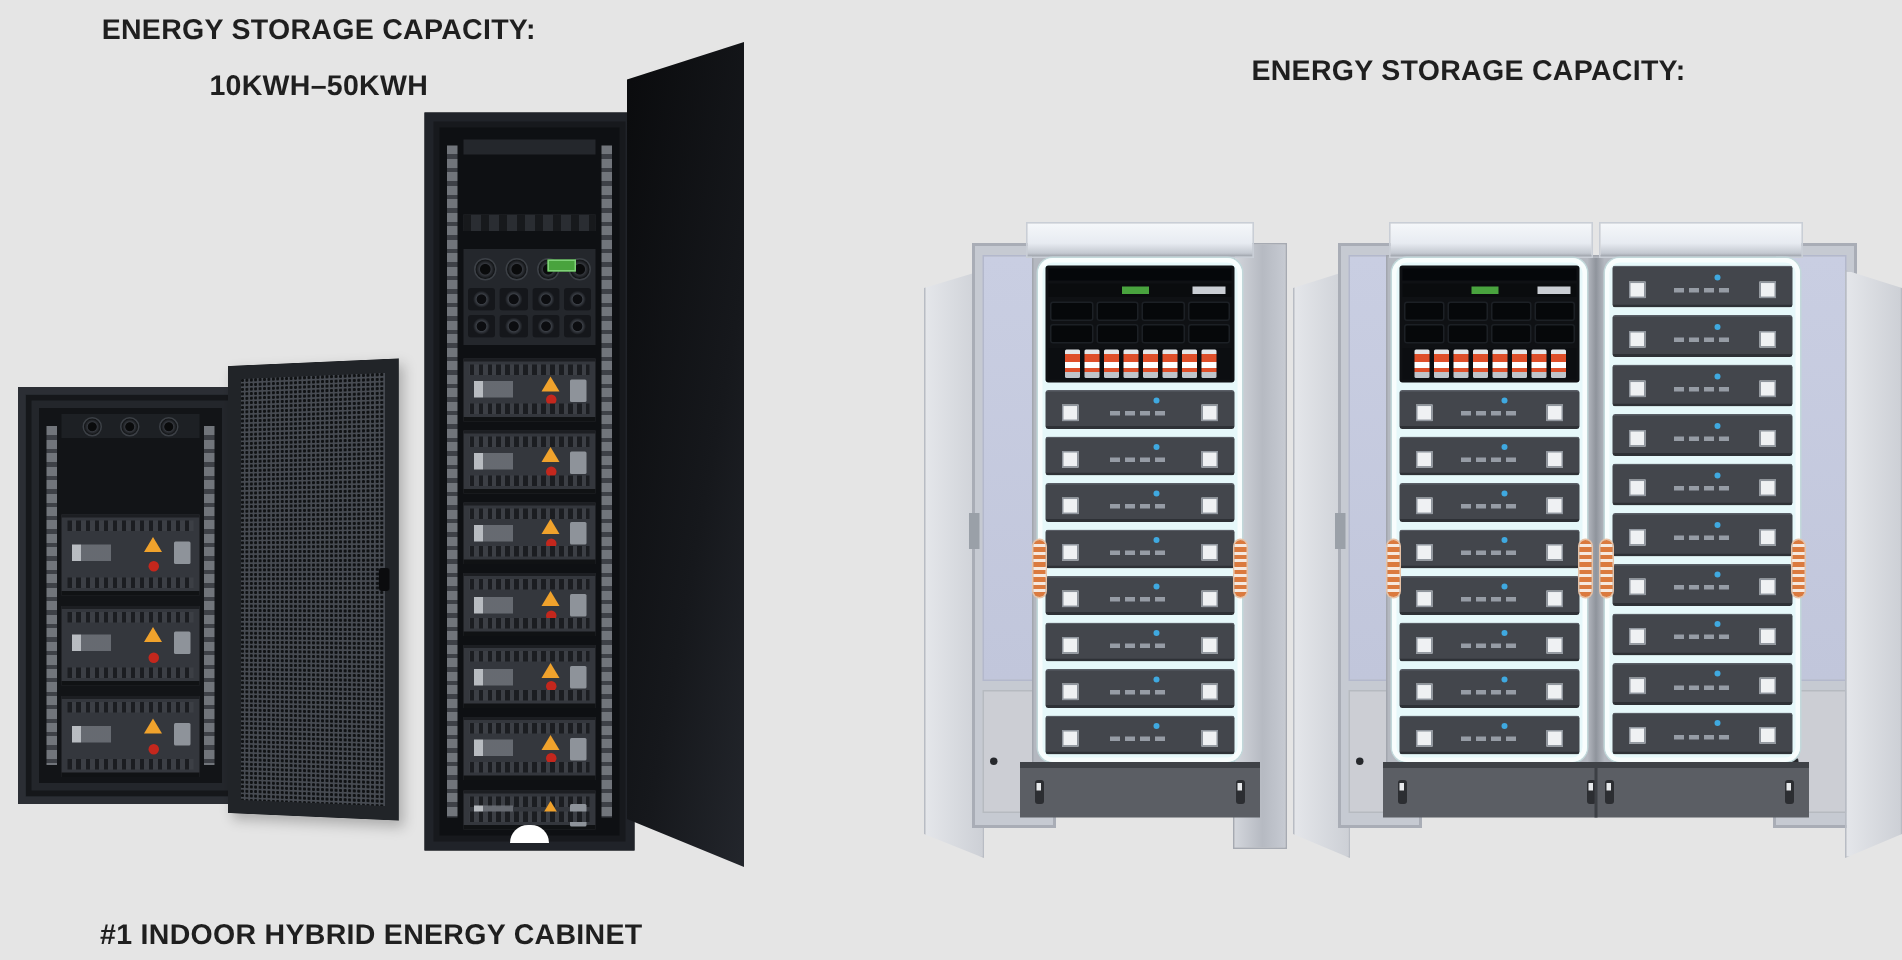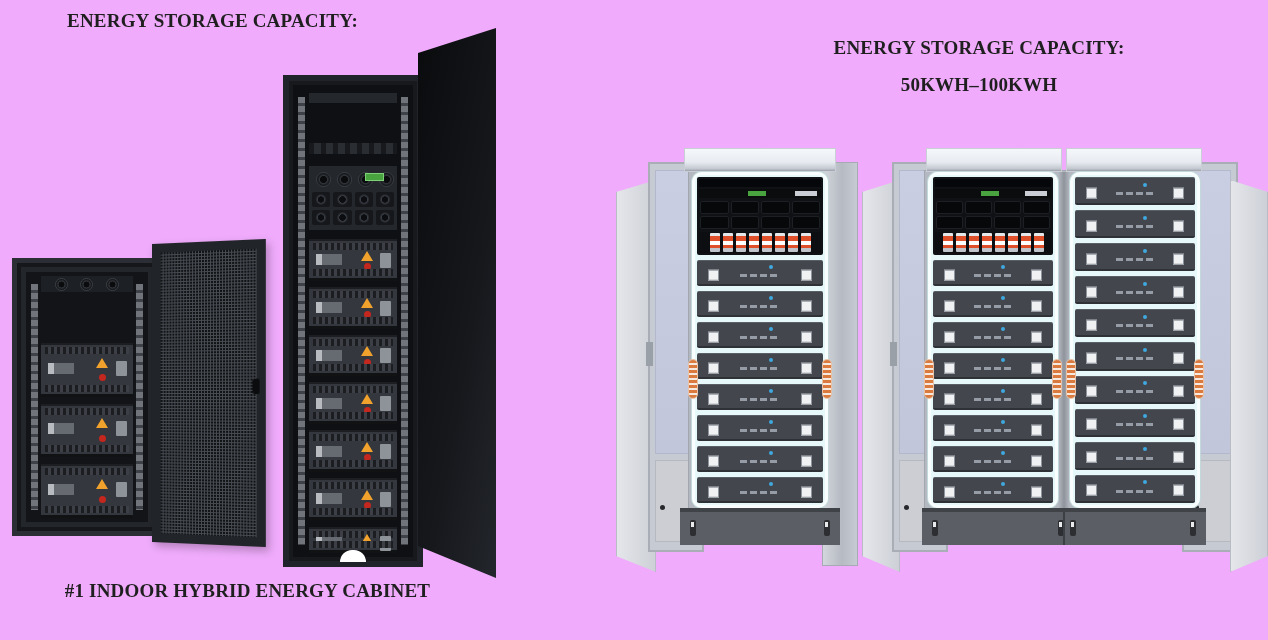--- a/index.html
+++ b/index.html
@@ -1,17 +1,17 @@
 <!DOCTYPE html>
 <html><head>
 <meta charset="utf-8">
 <style>
   html,body{margin:0;padding:0;background:#ffffff;}
-  .canvas{position:relative;width:1268px;height:640px;background:#f0abfc;overflow:hidden;
-          font-family:Liberation Serif, serif;}
+  .canvas{position:relative;width:1268px;height:640px;background:#e5e5e5;overflow:hidden;
+          font-family:Liberation Sans, sans-serif;}
 
   
   .cab-heading{position:absolute;text-align:center;font-weight:700;font-size:19px;
                color:#1f1f1f;letter-spacing:.2px;line-height:24px;}
   .cab-heading .l2{margin-top:13px;}
   .cab-caption{position:absolute;text-align:center;font-weight:700;font-size:19px;
                color:#1f1f1f;letter-spacing:.2px;}
 
   
   .wall-cab{position:absolute;left:12px;top:254px;width:250px;height:292px;}
@@ -136,25 +136,25 @@
   .side-slab{position:absolute;z-index:1;box-sizing:border-box;border:1px solid #a6aab2;
              background:linear-gradient(90deg,#d3d6dc 0%,#b6bac2 55%,#c6cad2 100%);}
 </style>
 </head>
 <body>
 
 <div class="canvas">
 
   <div class="cab-heading" style="left:20px;top:9px;width:385px;">
     <div>ENERGY STORAGE CAPACITY:</div>
+    <div class="l2">10KWH–50KWH</div>
   </div>
 
   <div class="cab-heading" style="left:778px;top:36px;width:402px;">
     <div>ENERGY STORAGE CAPACITY:</div>
-    <div class="l2">50KWH–100KWH</div>
   </div>
 
   <div class="wall-cab">
     <div class="wall-body">
       <div class="wall-inner">
         <div class="v-rail left"></div>
         <div class="v-rail right"></div>
         <div class="fan-bar">
           <span class="fan"></span>
         <span class="fan"></span>
@@ -536,15 +536,15 @@
 
     <div class="out-base" style="left:60px;top:360px;width:284px;height:37px;">
       <span class="base-slot" style="left:10px;"></span>
       <span class="base-slot" style="left:136px;"></span>
       <span class="base-slot" style="left:148px;"></span>
       <span class="base-slot" style="right:10px;"></span>
       <span class="base-seam" style="left:141px;"></span>
     </div>
   </div>
 
-  <div class="cab-caption" style="left:30px;top:580px;width:435px;">#1 INDOOR HYBRID ENERGY CABINET</div>
+  <div class="cab-caption" style="left:30px;top:613px;width:435px;">#1 INDOOR HYBRID ENERGY CABINET</div>
 
 </div>
 
 </body></html>

